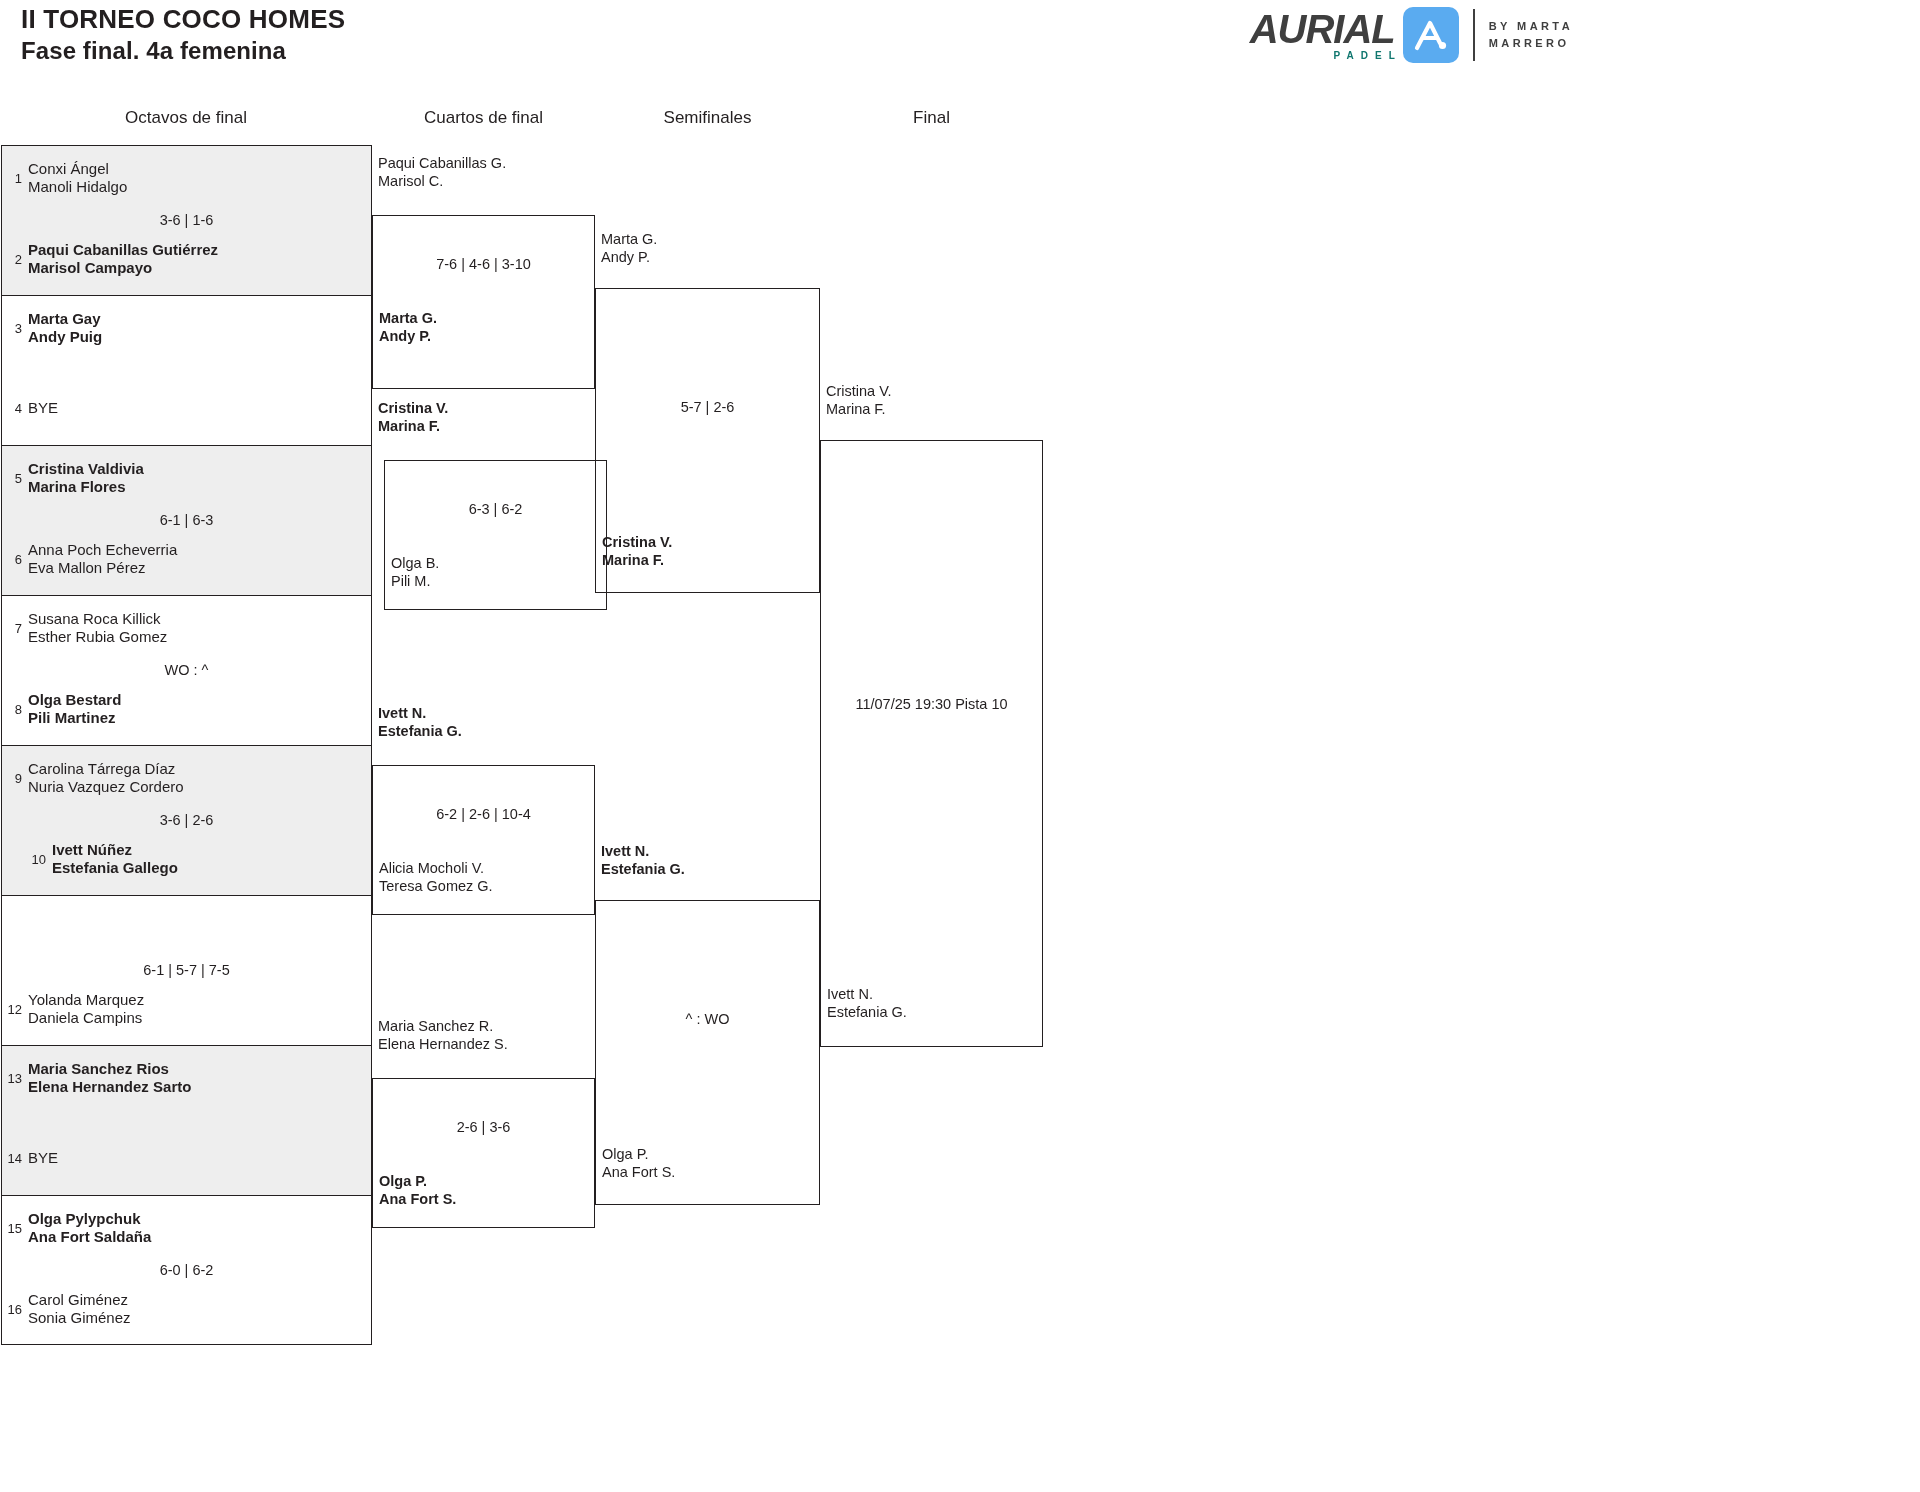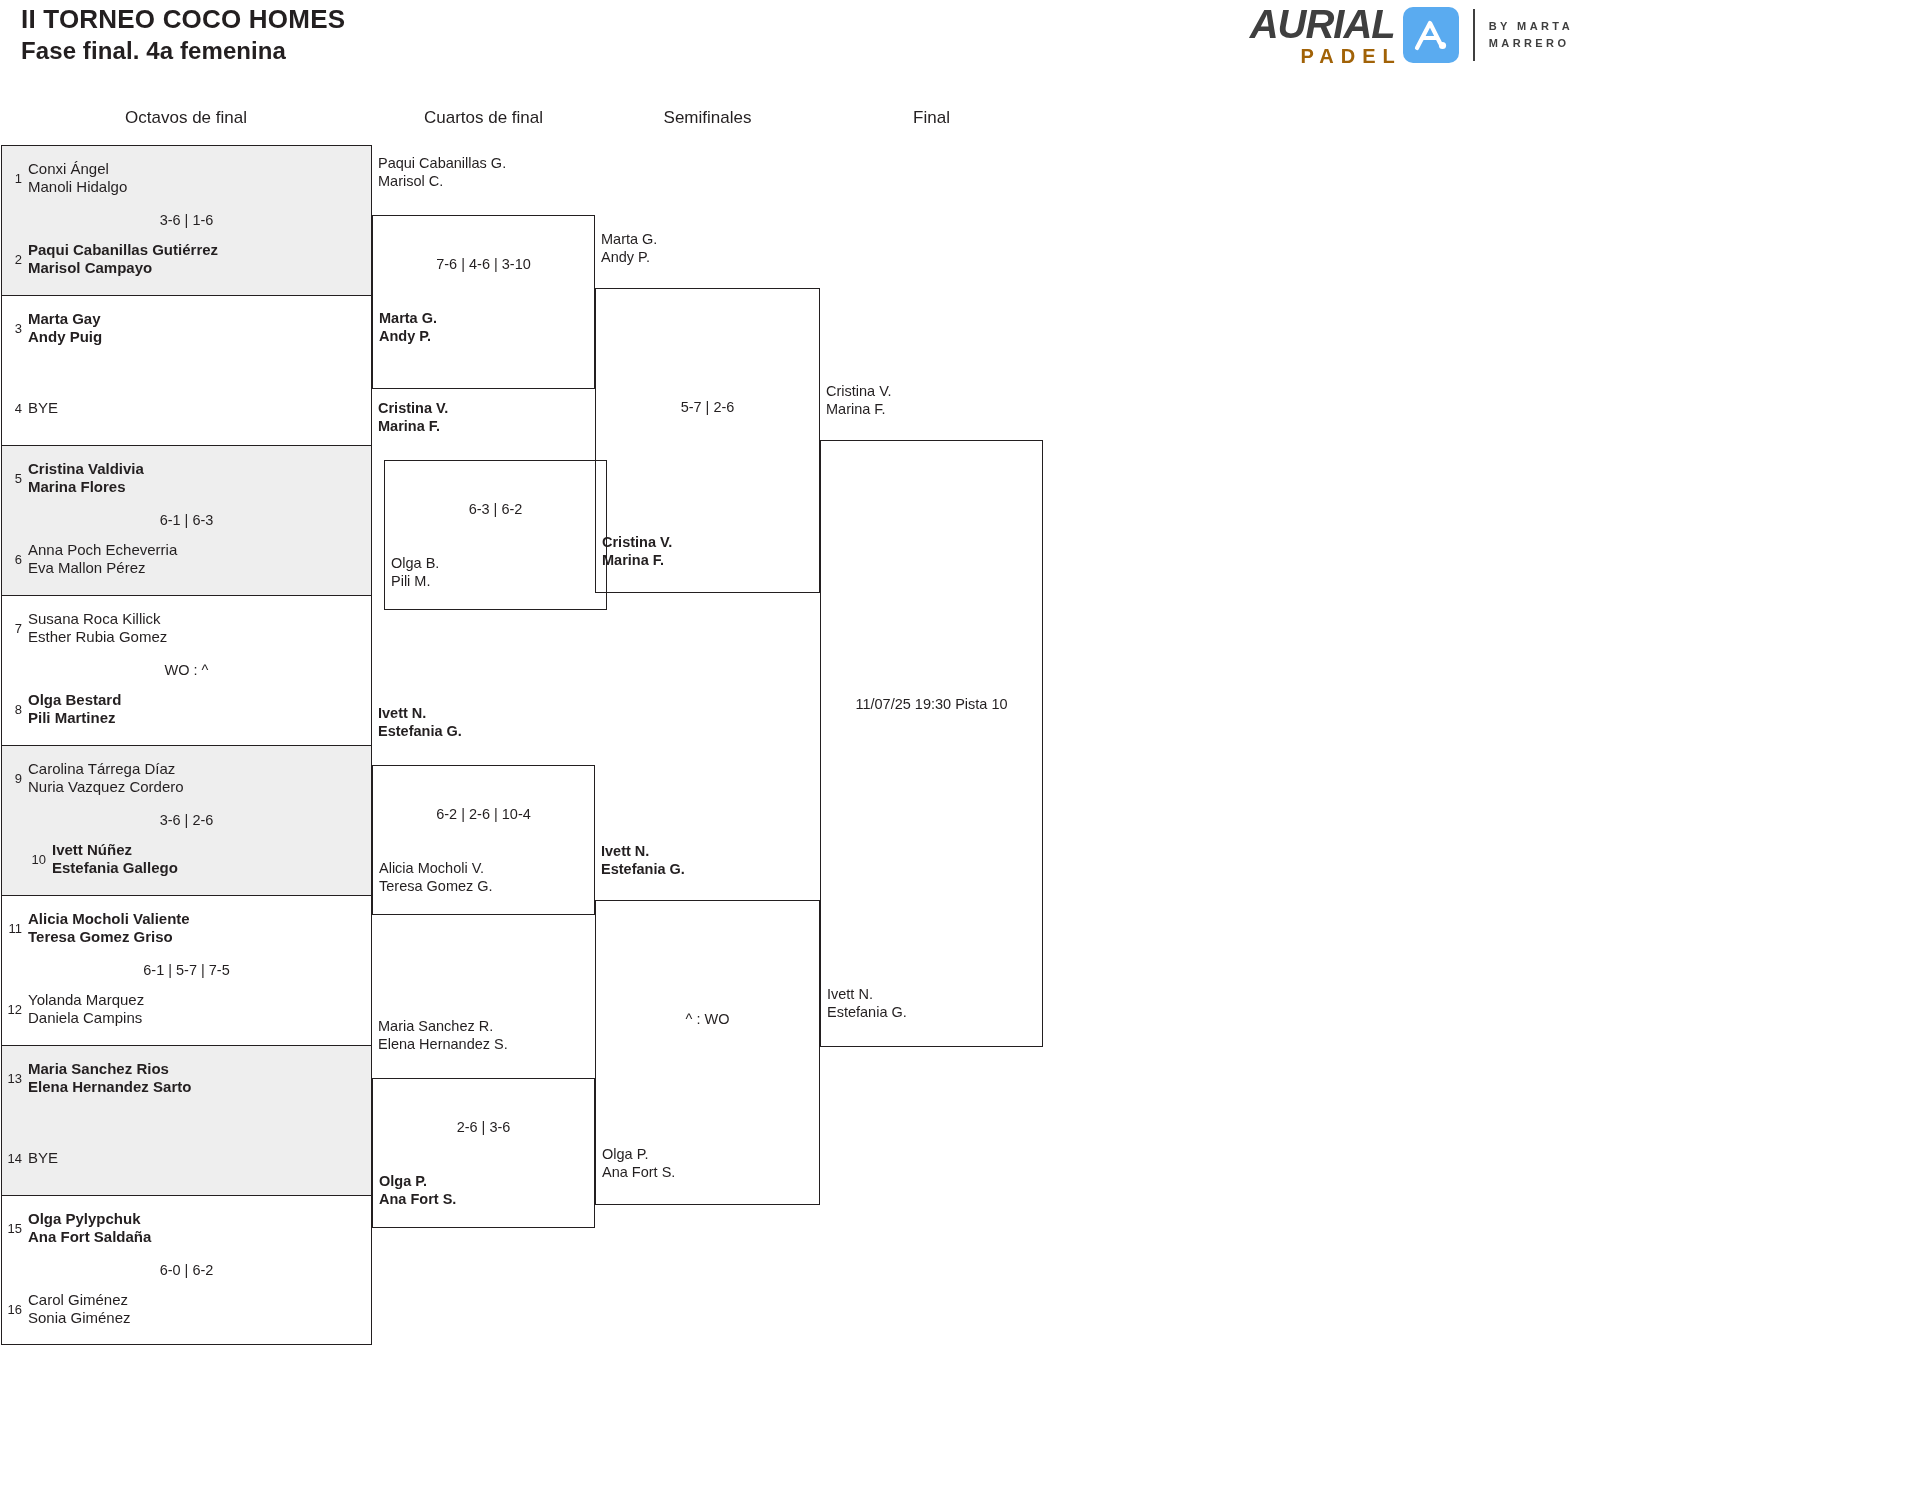--- a/index.html
+++ b/index.html
@@ -23,21 +23,21 @@
     color:#231f20;white-space:nowrap;
   }
   
   #logo{position:absolute;right:8px;top:4px;height:62px;display:flex;align-items:center;}
   #logo-wordmark{display:flex;flex-direction:column;align-items:flex-end;justify-content:center;margin-right:8px;}
   #logo-aurial{
     font-size:40px;font-weight:700;font-style:italic;letter-spacing:-1px;
     color:#3f3f3f;line-height:.95;
   }
   #logo-padel{
-    font-size:20px;font-weight:700;letter-spacing:7px;color:#a16207;
+    font-size:10px;font-weight:700;letter-spacing:7px;color:#0f766e;
     line-height:1;margin-top:3px;margin-right:-7px;
   }
   #logo-mark{
     width:56px;height:56px;border-radius:10px;
     background:#5aabf0;display:flex;align-items:center;justify-content:center;
   }
   #logo-divider{width:2px;height:52px;background:#3f3f3f;margin:0 14px;}
   #logo-by{display:flex;flex-direction:column;justify-content:center;}
   #logo-by-1,#logo-by-2{
     font-size:11px;font-weight:700;letter-spacing:3.4px;color:#3f3f3f;line-height:1.55;
@@ -174,24 +174,20 @@
         <span class="seed-names"><span>Carolina Tárrega Díaz</span><br><span>Nuria Vazquez Cordero</span></span>
       </div>
       <div class="pair-score" style="top:66px;">3-6 | 2-6</div>
       <div class="seed-entry" style="top:95px;padding-left:24px;">
         <span class="seed-num">10</span>
         <span class="seed-names winner"><span>Ivett Núñez</span><br><span>Estefania Gallego</span></span>
       </div>
     </div>
 
     <div class="pair-block divider" style="top:750px;height:150px;">
-      <div class="seed-entry" style="top:14px;">
-        <span class="seed-num">11</span>
-        <span class="seed-names winner"><span>Alicia Mocholi Valiente</span><br><span>Teresa Gomez Griso</span></span>
-      </div>
       <div class="pair-score" style="top:66px;">6-1 | 5-7 | 7-5</div>
       <div class="seed-entry" style="top:95px;">
         <span class="seed-num">12</span>
         <span class="seed-names"><span>Yolanda Marquez</span><br><span>Daniela Campins</span></span>
       </div>
     </div>
 
     <div class="pair-block shaded divider" style="top:900px;height:150px;">
       <div class="seed-entry" style="top:14px;">
         <span class="seed-num">13</span>

